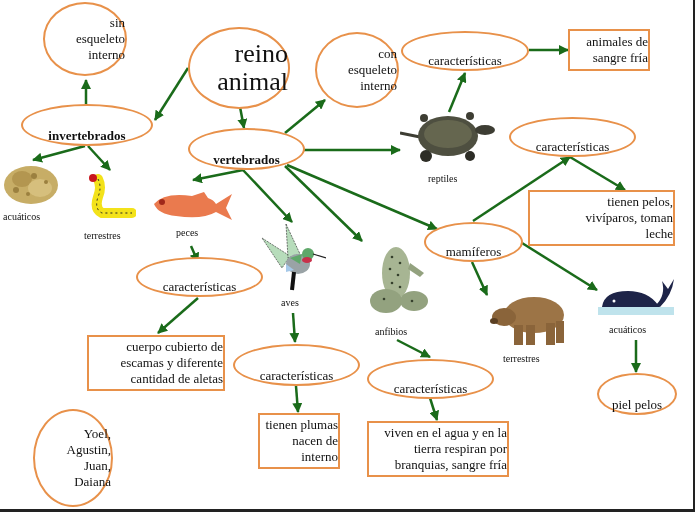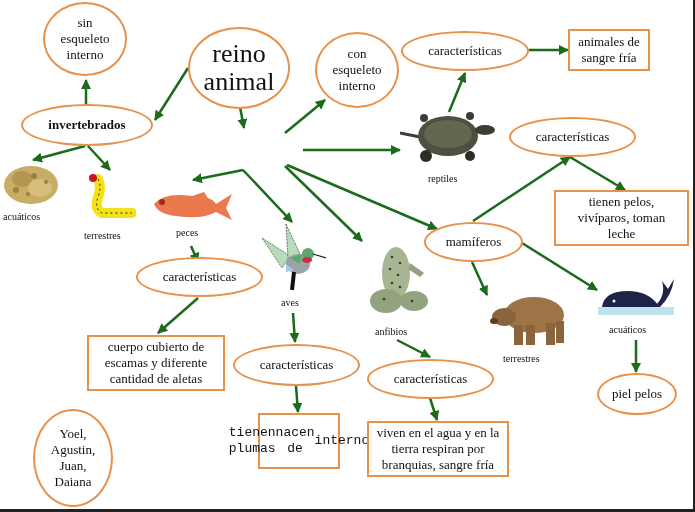--- a/index.html
+++ b/index.html
@@ -10,21 +10,21 @@
     overflow: hidden;
     font-family: "Liberation Serif", "DejaVu Serif", serif;
     color: #111;
   }
   #stage .frame-right { position: absolute; left: 693px; top: 0; width: 2px; height: 512px; background: #222; }
   #stage .frame-bottom { position: absolute; left: 0; top: 509px; width: 695px; height: 3px; background: #222; }
   svg.arrows { position: absolute; left: 0; top: 0; width: 695px; height: 512px; }
   .node {
     position: absolute;
     box-sizing: border-box;
-    display: flex; align-items: center; justify-content: center;
+    display: flex; align-items: flex-end; justify-content: center;
     text-align: center;
     border: 2px solid #e8914a;
     background: #fff;
     font-size: 13px;
     line-height: 16px;
   }
   .ell { border-radius: 50%; }
   .box { border-radius: 0; }
   .bold { font-weight: bold; }
   .title { font-size: 26px; line-height: 28px; }
@@ -128,20 +128,23 @@
 
   <div class="pic" style="left:84px; top:173px; width:52px; height:50px;">
     <svg width="52" height="50" viewBox="0 0 52 50">
       <path d="M14 6 Q18 14 14 24 Q10 36 18 40 L48 40" stroke="#f3e21a" stroke-width="10" fill="none" stroke-linecap="round"></path>
       <path d="M14 6 Q18 14 14 24 Q10 36 18 40 L48 40" stroke="#222" stroke-width="1" fill="none" stroke-dasharray="2 3"></path>
       <circle cx="9" cy="5" r="4" fill="#c8161e"></circle>
     </svg>
   </div>
   <div class="label" style="left:84px; top:230px;">terrestres</div>
 
+  <div class="node ell bold" style="left:188px; top:128px; width:117px; height:42px;">
+    <span>vertebrados</span>
+  </div>
 
   <div class="node ell" style="left:315px; top:32px; width:84px; height:76px; flex-direction:column;">
     <span>con</span>
     <span>esqueleto</span>
     <span>interno</span>
   </div>
 
   <div class="node ell" style="left:401px; top:31px; width:128px; height:40px;">
     <span>características</span>
   </div>
@@ -160,21 +163,21 @@
       <circle cx="70" cy="46" r="5" fill="#2d2d26"></circle>
       <circle cx="24" cy="8" r="4" fill="#3d3d33"></circle>
       <circle cx="70" cy="6" r="4" fill="#3d3d33"></circle>
     </svg>
   </div>
   <div class="label" style="left:428px; top:173px;">reptiles</div>
 
   <div class="node ell" style="left:509px; top:117px; width:127px; height:40px;">
     <span>características</span>
   </div>
-  <div class="node box" style="left:554px; top:190px; width:135px; height:56px; flex-direction:column;">
+  <div class="node box" style="left:528px; top:190px; width:147px; height:56px; flex-direction:column;">
     <span>tienen pelos,</span>
     <span>vivíparos, toman</span>
     <span>leche</span>
   </div>
 
   <div class="node ell" style="left:424px; top:222px; width:99px; height:40px;">
     <span>mamíferos</span>
   </div>
 
   <div class="pic" style="left:490px; top:293px; width:78px; height:54px;">
@@ -229,21 +232,21 @@
       <ellipse cx="47" cy="36" rx="5" ry="3" fill="#c8304a"></ellipse>
       <path d="M53 30 L66 34" stroke="#222" stroke-width="1.2"></path>
       <path d="M34 48 L32 66" stroke="#111" stroke-width="4"></path>
       <path d="M26 40 L34 46 L26 48 Z" fill="#a5c8e8"></path>
     </svg>
   </div>
   <div class="label" style="left:281px; top:297px;text-align:center;">aves</div>
   <div class="node ell" style="left:233px; top:344px; width:127px; height:42px;">
     <span>características</span>
   </div>
-  <div class="node box" style="left:258px; top:413px; width:82px; height:56px; flex-direction:row;font-family:Liberation Mono, monospace;">
+  <div class="node box" style="left:258px; top:413px; width:82px; height:56px; flex-direction:column;">
     <span>tienen plumas</span>
     <span>nacen de</span>
     <span>interno</span>
   </div>
 
   <div class="pic" style="left:362px; top:243px; width:72px; height:76px;">
     <svg width="72" height="76" viewBox="0 0 72 76">
       <ellipse cx="34" cy="30" rx="14" ry="26" fill="#a7b593"></ellipse>
       <ellipse cx="24" cy="58" rx="16" ry="12" fill="#93a27f"></ellipse>
       <ellipse cx="52" cy="58" rx="14" ry="10" fill="#93a27f"></ellipse>

